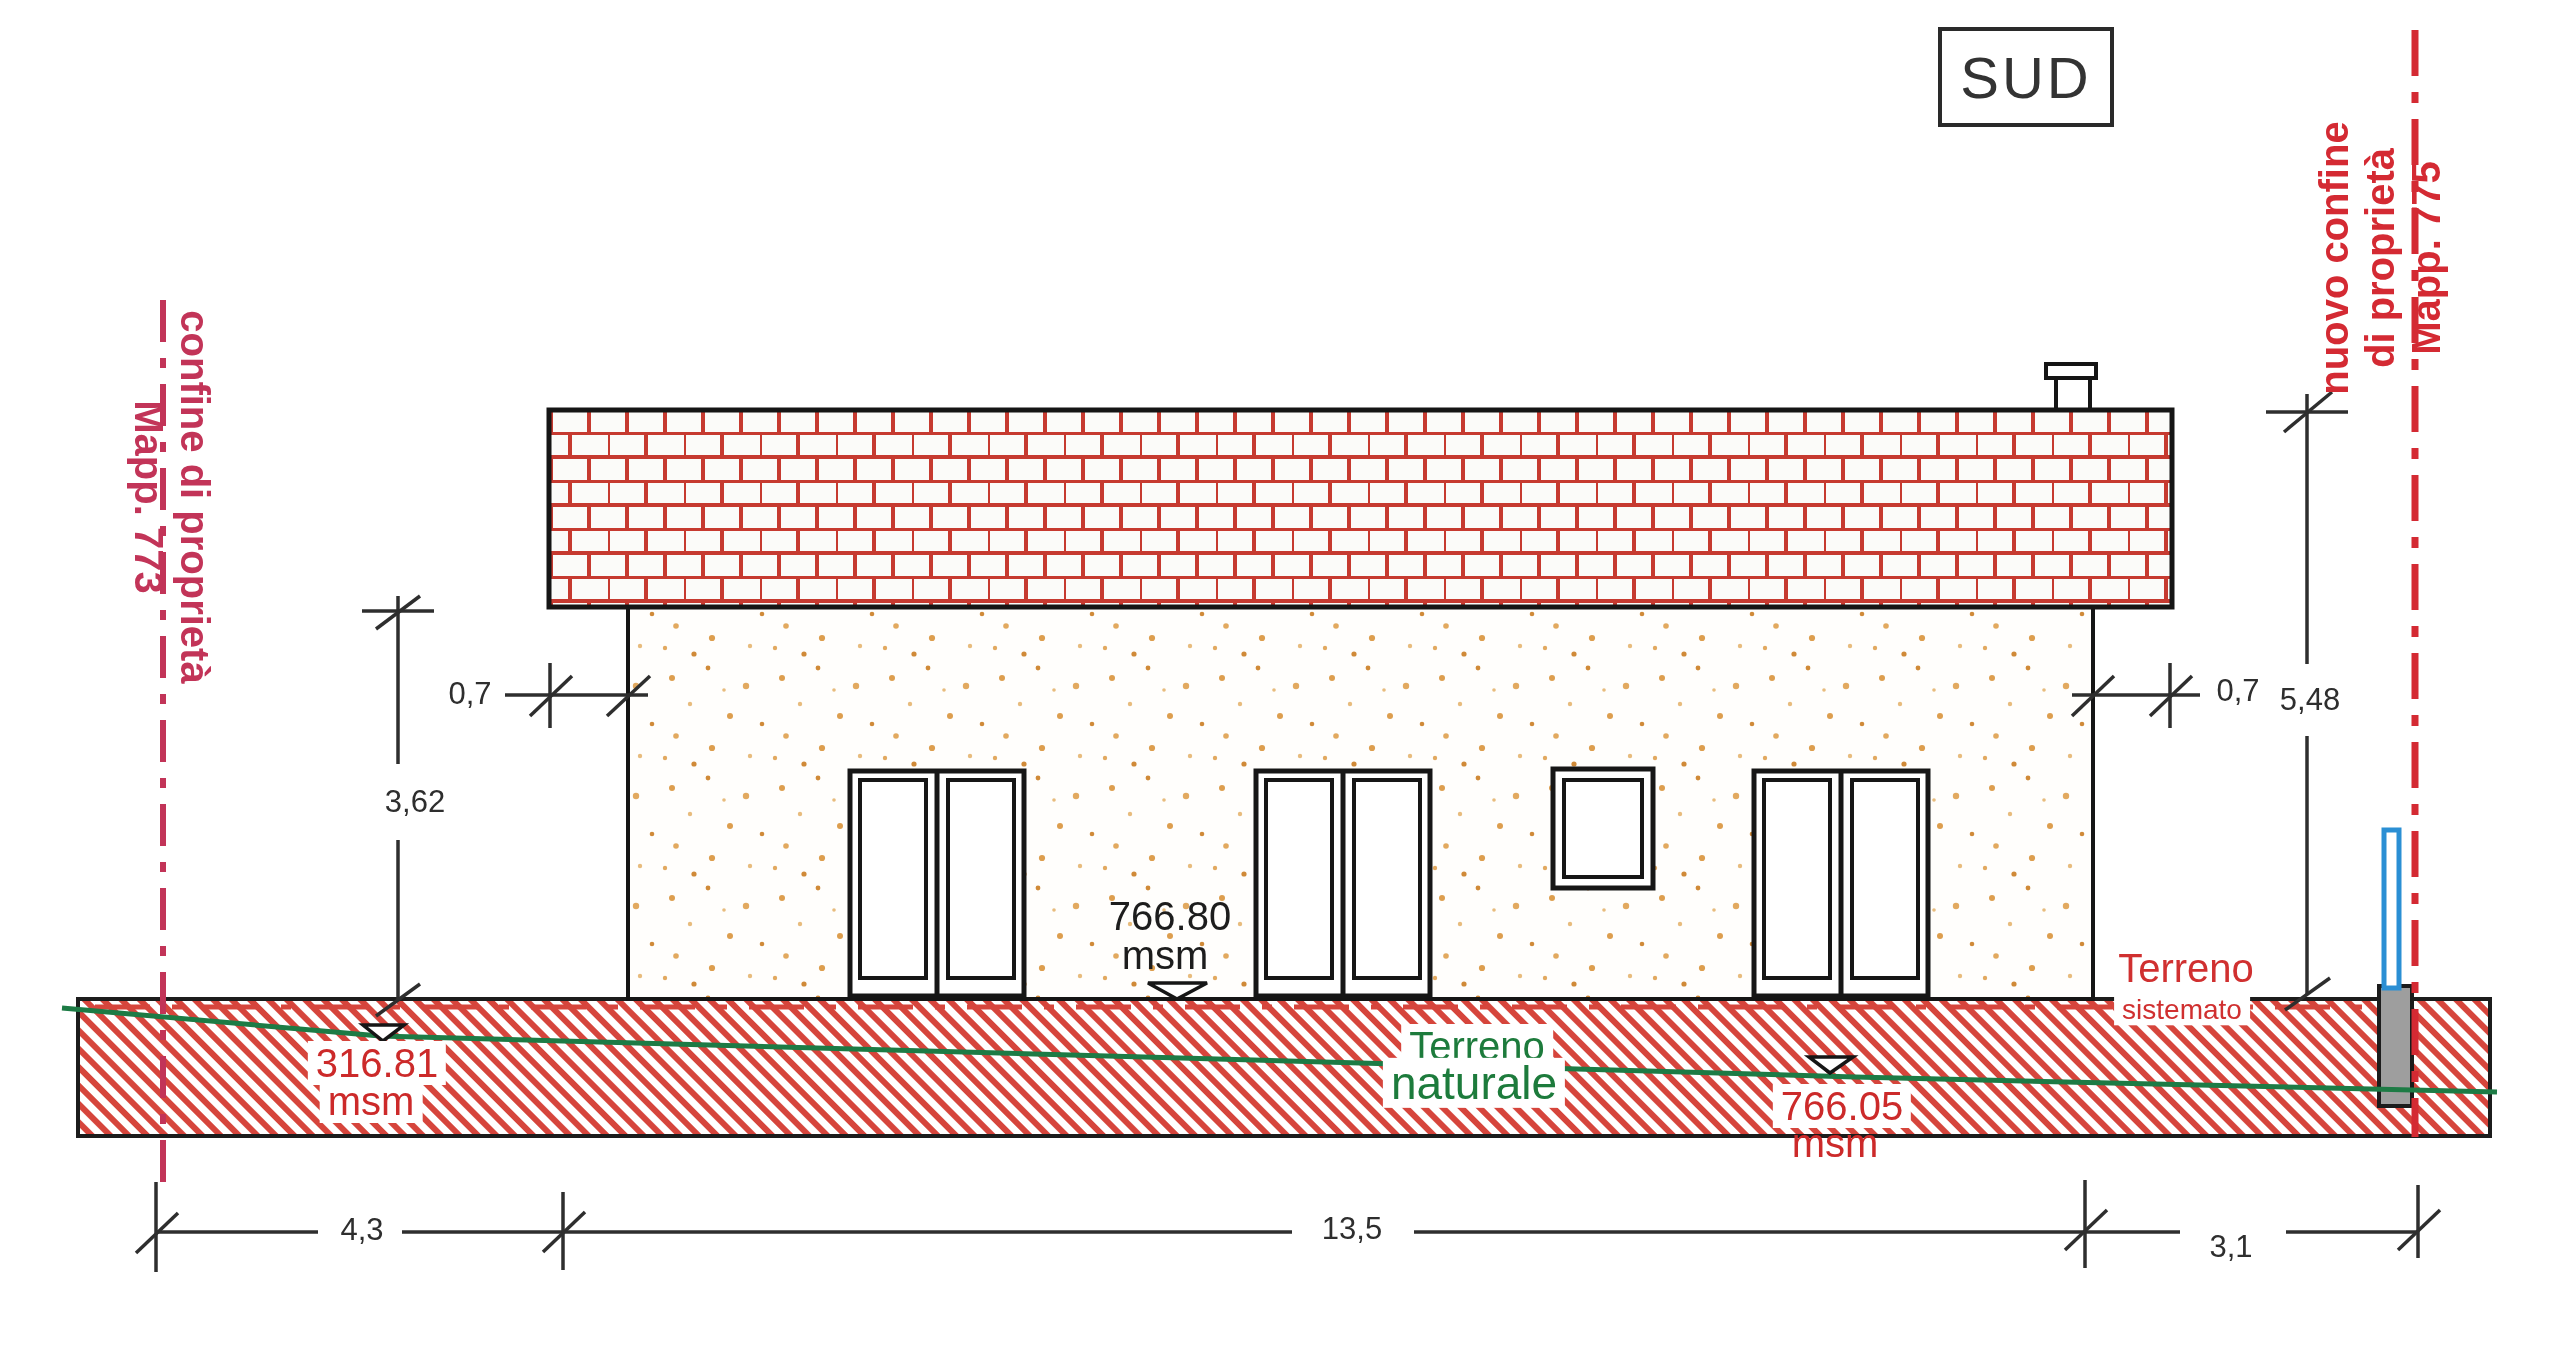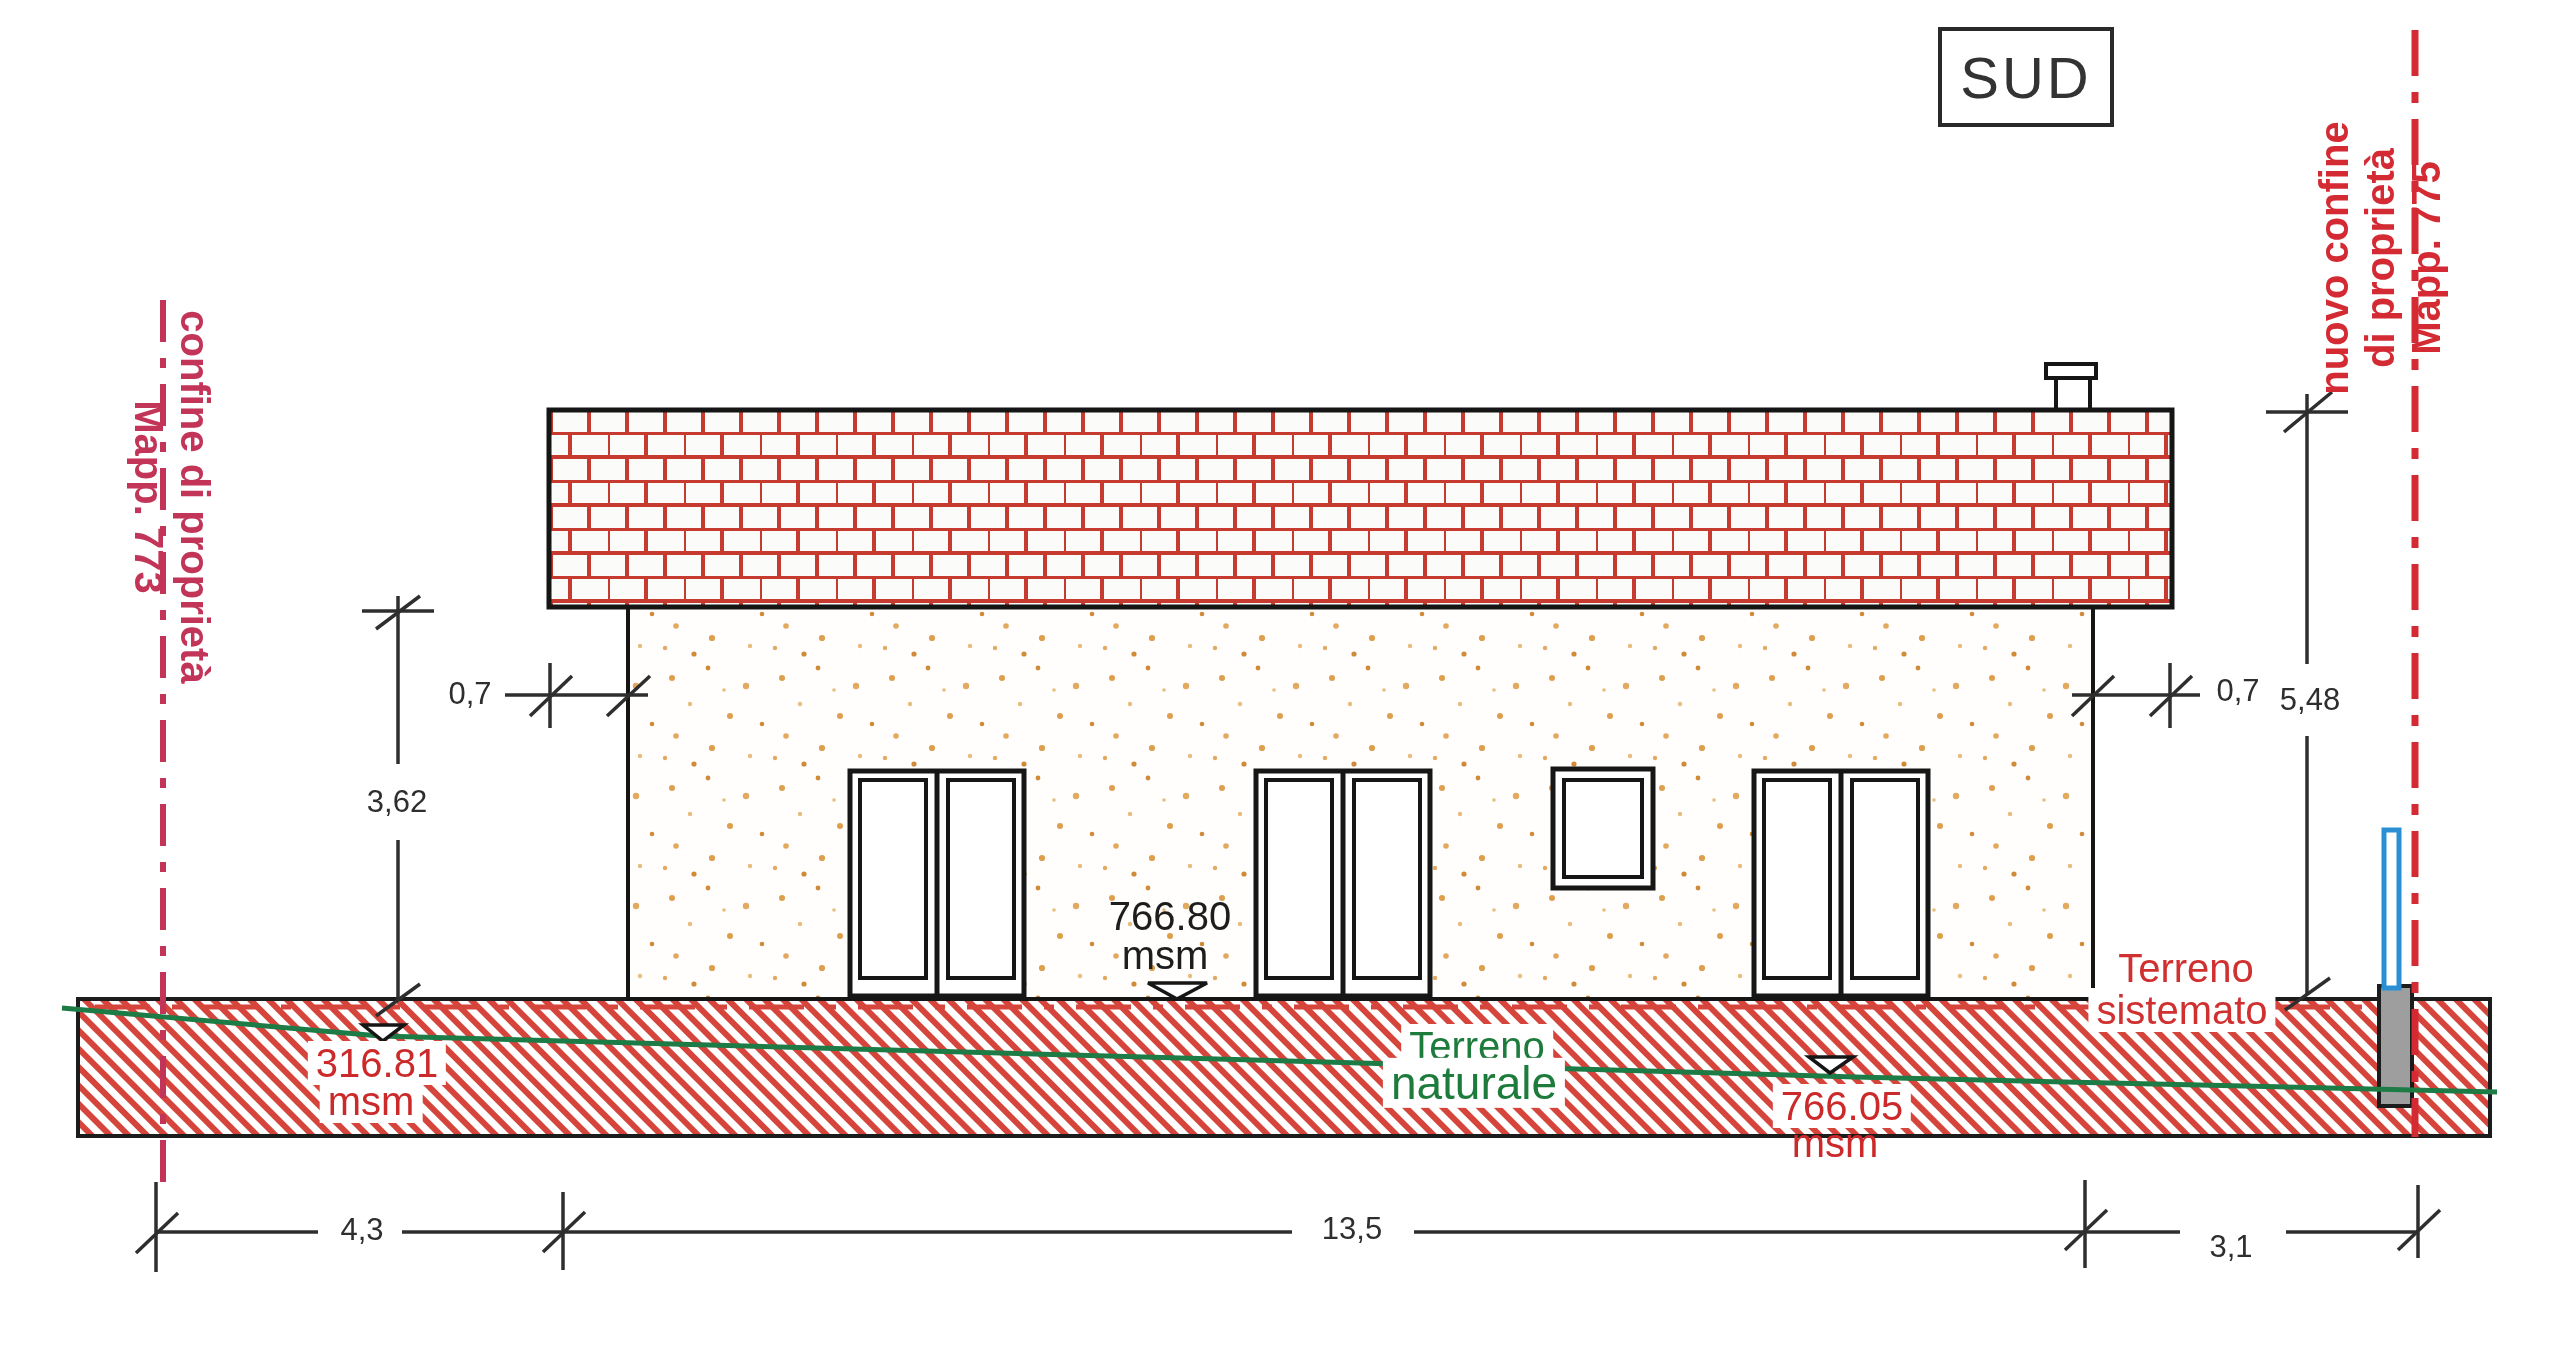--- a/index.html
+++ b/index.html
@@ -153,34 +153,34 @@
     <div>Mapp. 773</div>
   </div>
   <div class="bnd bnd-right" style="left:2380px;top:258px;">
     <div>nuovo confine</div>
     <div>di proprietà</div>
     <div>Mapp. 775</div>
   </div>
 
   <div class="lbl dim" style="left:470px;top:694px;">0,7</div>
   <div class="lbl dim" style="left:2238px;top:691px;">0,7</div>
-  <div class="lbl dim" style="left:397px;top:802px;">3,62</div>
+  <div class="lbl dim" style="left:415px;top:802px;">3,62</div>
   <div class="lbl dim" style="left:2310px;top:700px;">5,48</div>
   <div class="lbl dim" style="left:362px;top:1230px;text-align:right;">4,3</div>
   <div class="lbl dim" style="left:1352px;top:1229px;">13,5</div>
   <div class="lbl dim" style="left:2231px;top:1227px;margin-top:20px;">3,1</div>
 
   <div class="lbl lvl" style="left:1170px;top:916px;">766.80</div>
   <div class="lbl lvl" style="left:1165px;top:955px;">msm</div>
 
   <div class="lbl lvl red bgw" style="left:377px;top:1063px;">316.81</div>
   <div class="lbl lvl red bgw" style="left:371px;top:1101px;">msm</div>
 
   <div class="lbl lvl red bgw" style="left:1842px;top:1106px;">766.05</div>
   <div class="lbl lvl red" style="left:1835px;top:1143px;">msm</div>
 
   <div class="lbl dim green bgw" style="left:1477px;top:1046px;font-size:40px;">Terreno</div>
   <div class="lbl dim green bgw" style="left:1474px;top:1083px;font-size:46px;">naturale</div>
 
   <div class="lbl dim red" style="left:2186px;top:968px;font-size:40px;color:#d03030;">Terreno</div>
-  <div class="lbl dim bgw" style="left:2182px;top:1010px;font-size:40px;color:#d03030;">sistemato</div>
+  <div class="lbl dim bgw" style="left:2182px;top:1010px;font-size:28px;color:#d03030;">sistemato</div>
 
 </div>
 
 </body></html>

